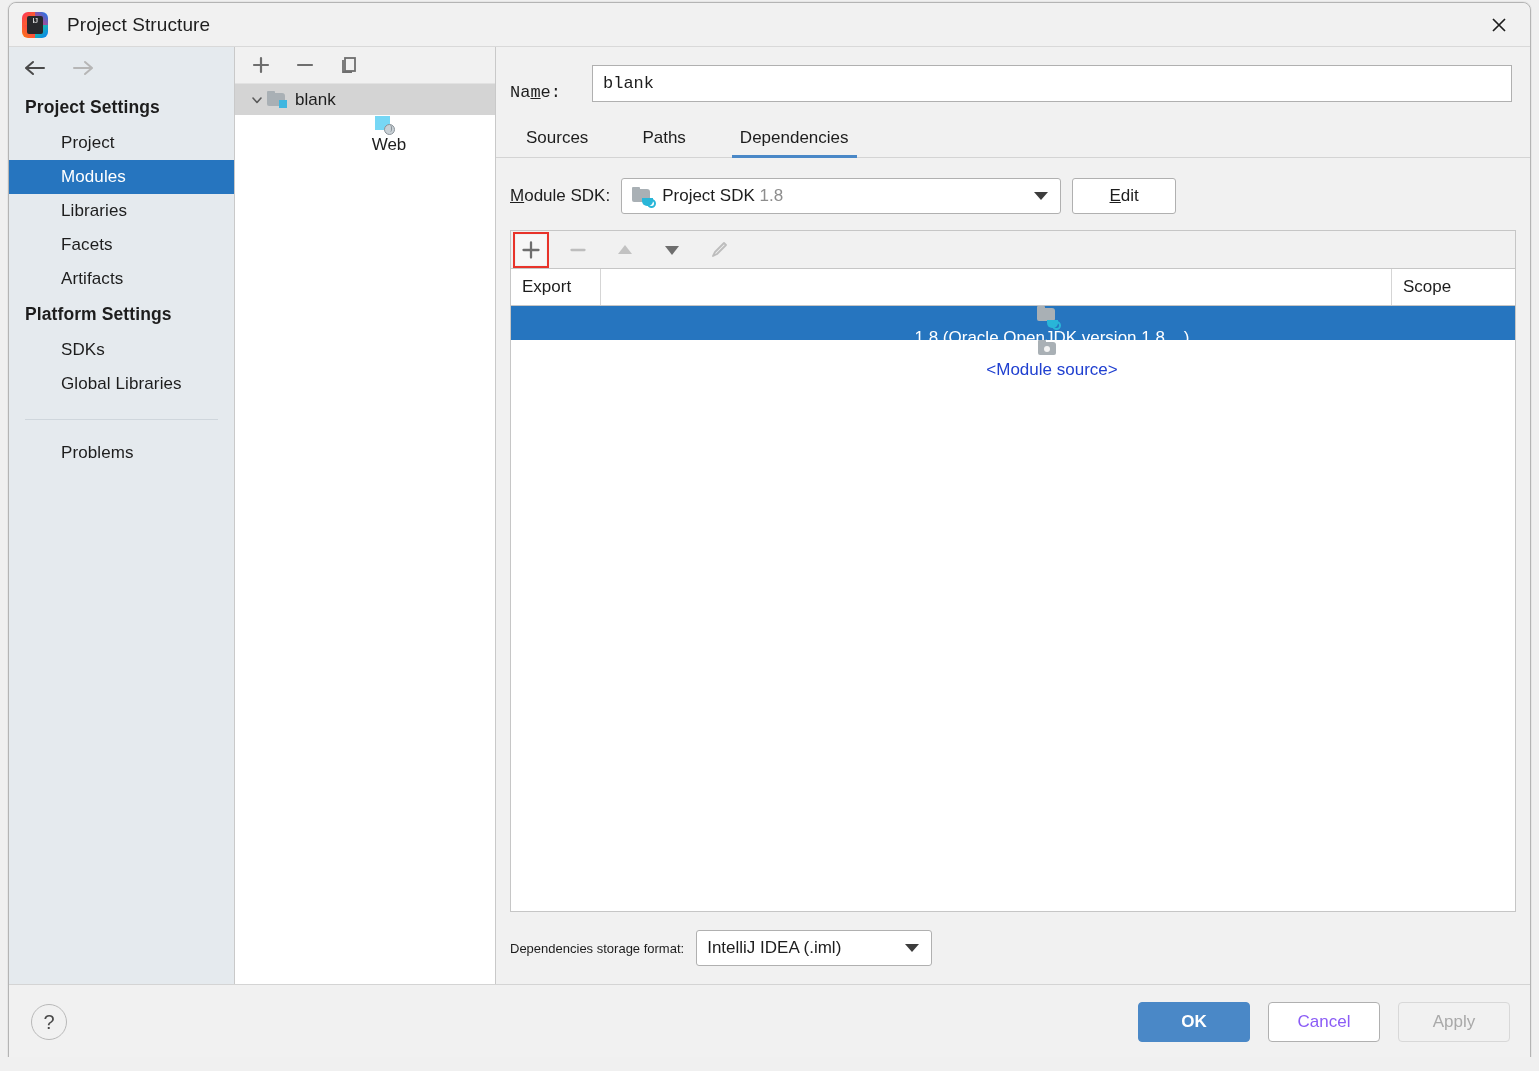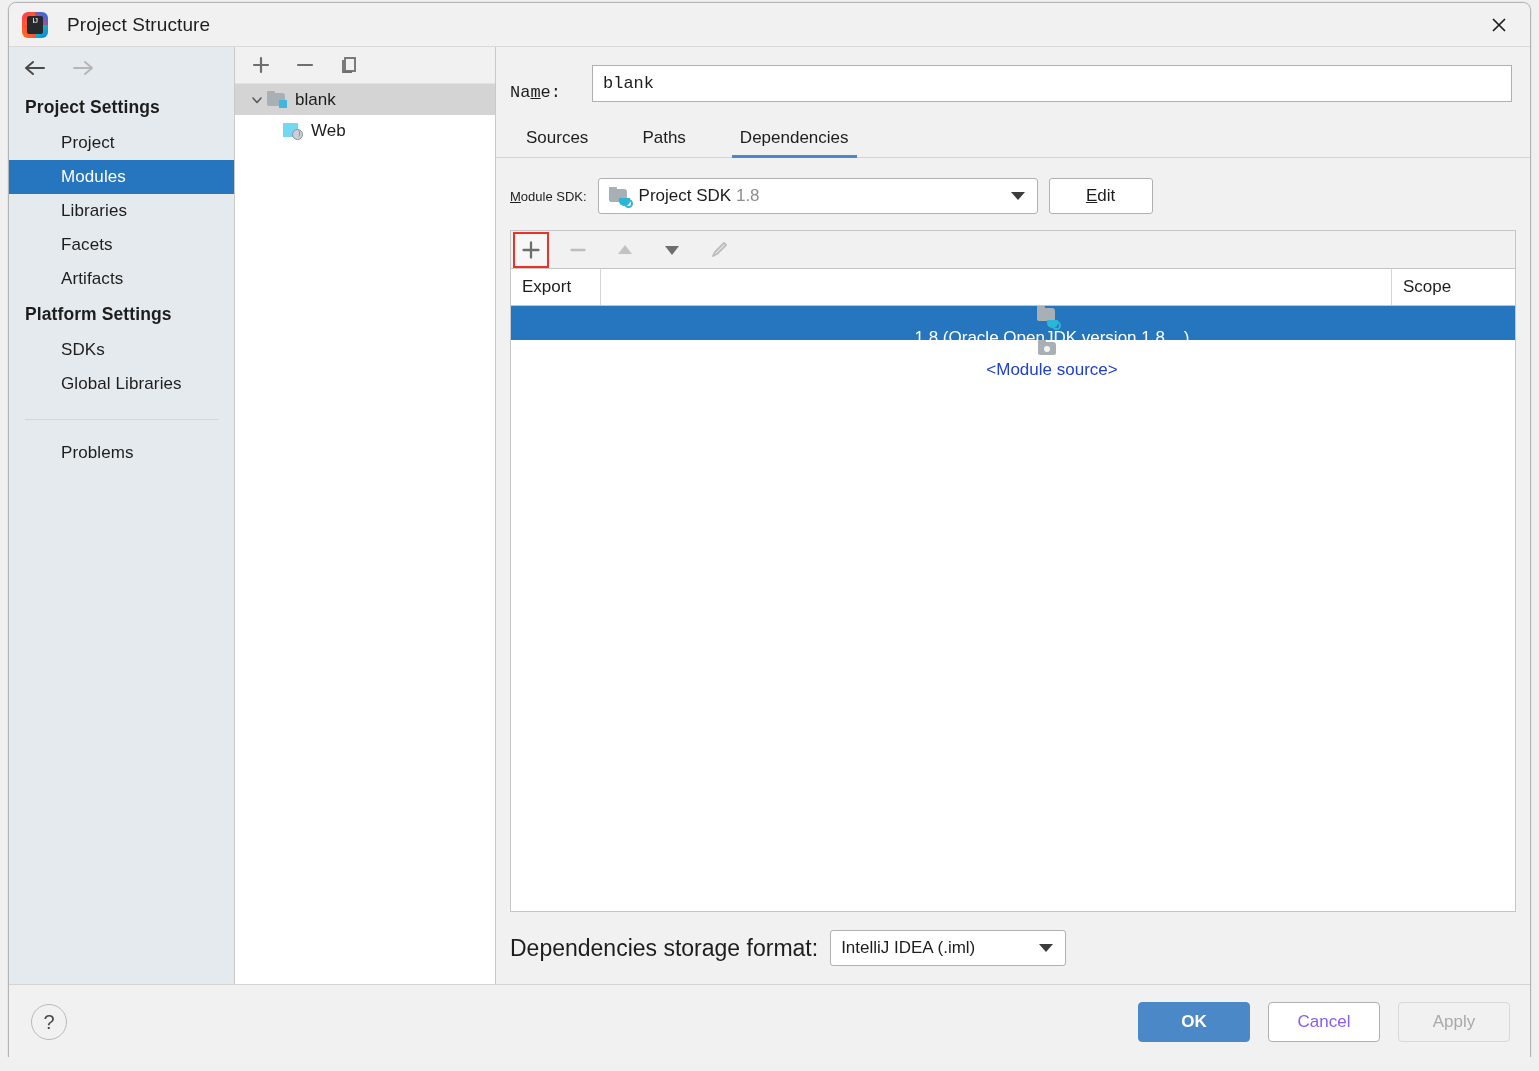--- a/index.html
+++ b/index.html
@@ -220,21 +220,21 @@
     left: -4px; right: -4px; bottom: -1px;
     height: 3px;
     background: #4a88c7;
   }
   .sdk-row {
     display: flex;
     align-items: center;
     padding: 20px 0 0 14px;
     gap: 11px;
   }
-  .sdk-label { font-size: 13px; color: #1d1d1d; }
+  .sdk-label { font-size: 17px; color: #1d1d1d; }
   .sdk-label u { text-decoration: underline; }
   .combo {
     height: 36px;
     background: #ffffff;
     border: 1px solid #b0b0b0;
     border-radius: 3px;
     display: flex;
     align-items: center;
     box-sizing: border-box;
     position: relative;
@@ -328,21 +328,21 @@
   .modsrc-ic .fb { position:absolute; left:0; top:2px; width:18px; height:13px; background:#a9b0b5; border-radius:1px 3px 2px 2px;}
   .modsrc-ic .ftab { position:absolute; left:0; top:0; width:8px; height:4px; background:#a9b0b5; border-radius:1px 1px 0 0;}
   .modsrc-ic .dot { position:absolute; left:6px; top:6px; width:6px; height:6px; border-radius:50%; background:#f3f3f3;}
 
   .storage-row {
     display: flex;
     align-items: center;
     padding: 18px 0 18px 14px;
     gap: 12px;
   }
-  .storage-label { font-size: 23px; color: #1d1d1d; }
+  .storage-label { font-size: 13px; color: #1d1d1d; }
   .combo.storage-combo { width: 236px; }
 
   
   .footer {
     flex: 0 0 74px;
     height: 74px;
     background: #f1f1f1;
     border-top: 1px solid #d4d4d4;
     display: flex;
     align-items: center;
@@ -463,21 +463,21 @@
                 <path d="M3 5 L7 9.5 L11 5" fill="none" stroke="#5a5a5a" stroke-width="1.6" stroke-linecap="round" stroke-linejoin="round"></path>
               </svg>
           </span>
           <span class="folder-ic">
             <i class="ftab"></i>
               <i class="fb"></i>
               <i class="badge"></i>
           </span>
           <span>blank</span>
         </div>
-        <div class="tree-row" style="padding-left:48px;">
+        <div class="tree-row" style="padding-left:48px;flex-direction:column;">
           <span class="web-ic">
             <i class="sq"></i>
               <i class="globe"></i>
           </span>
           <span>Web</span>
         </div>
       </div>
     </div>
 
     <div class="rightpanel">

